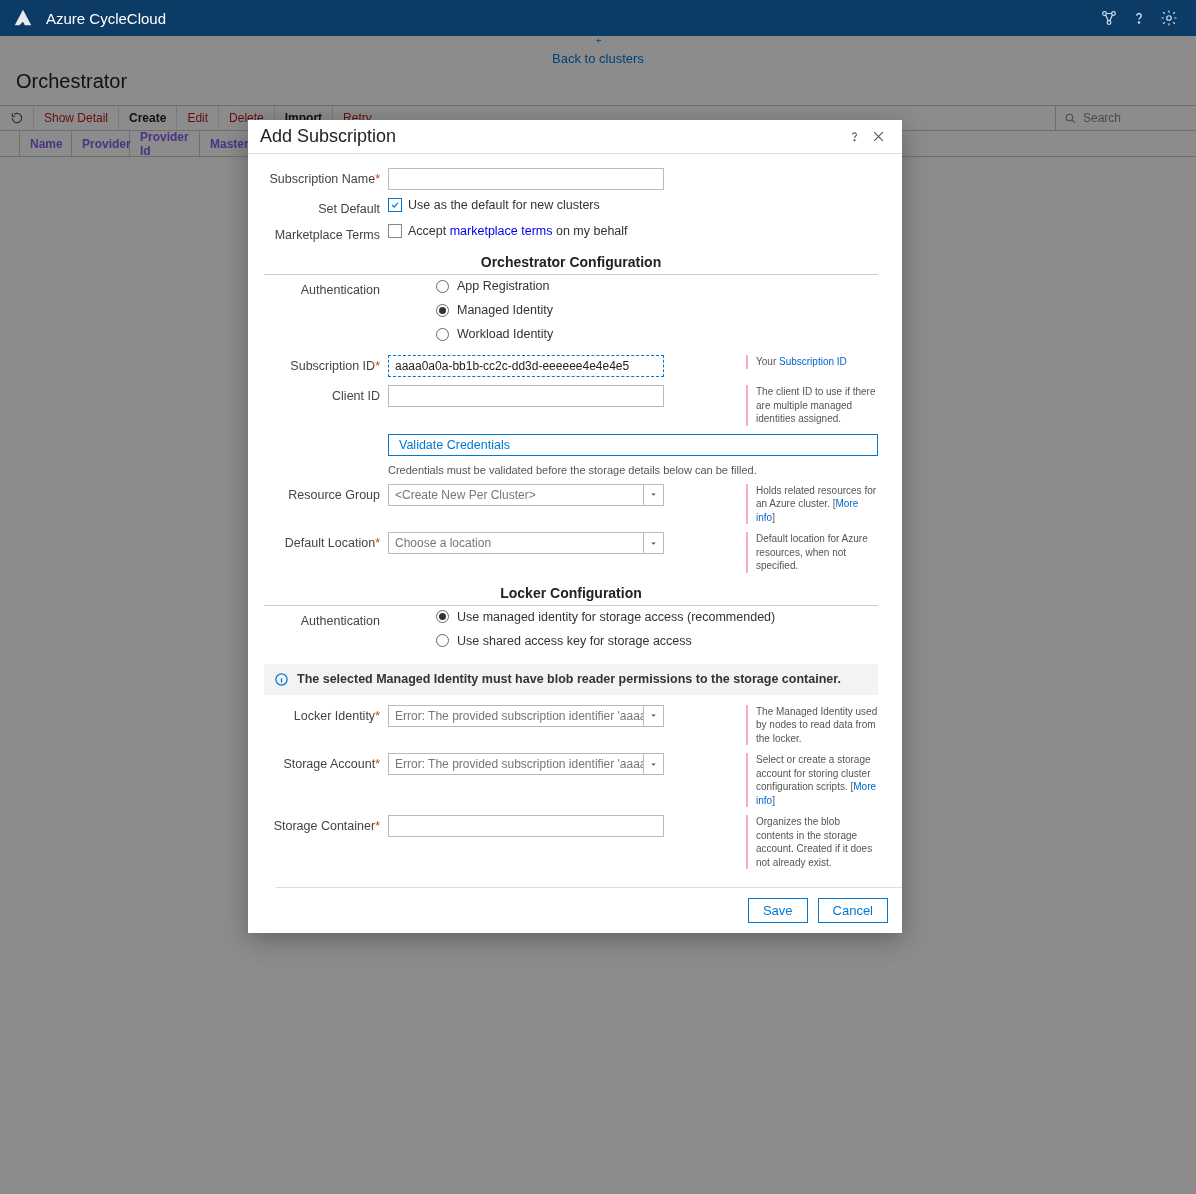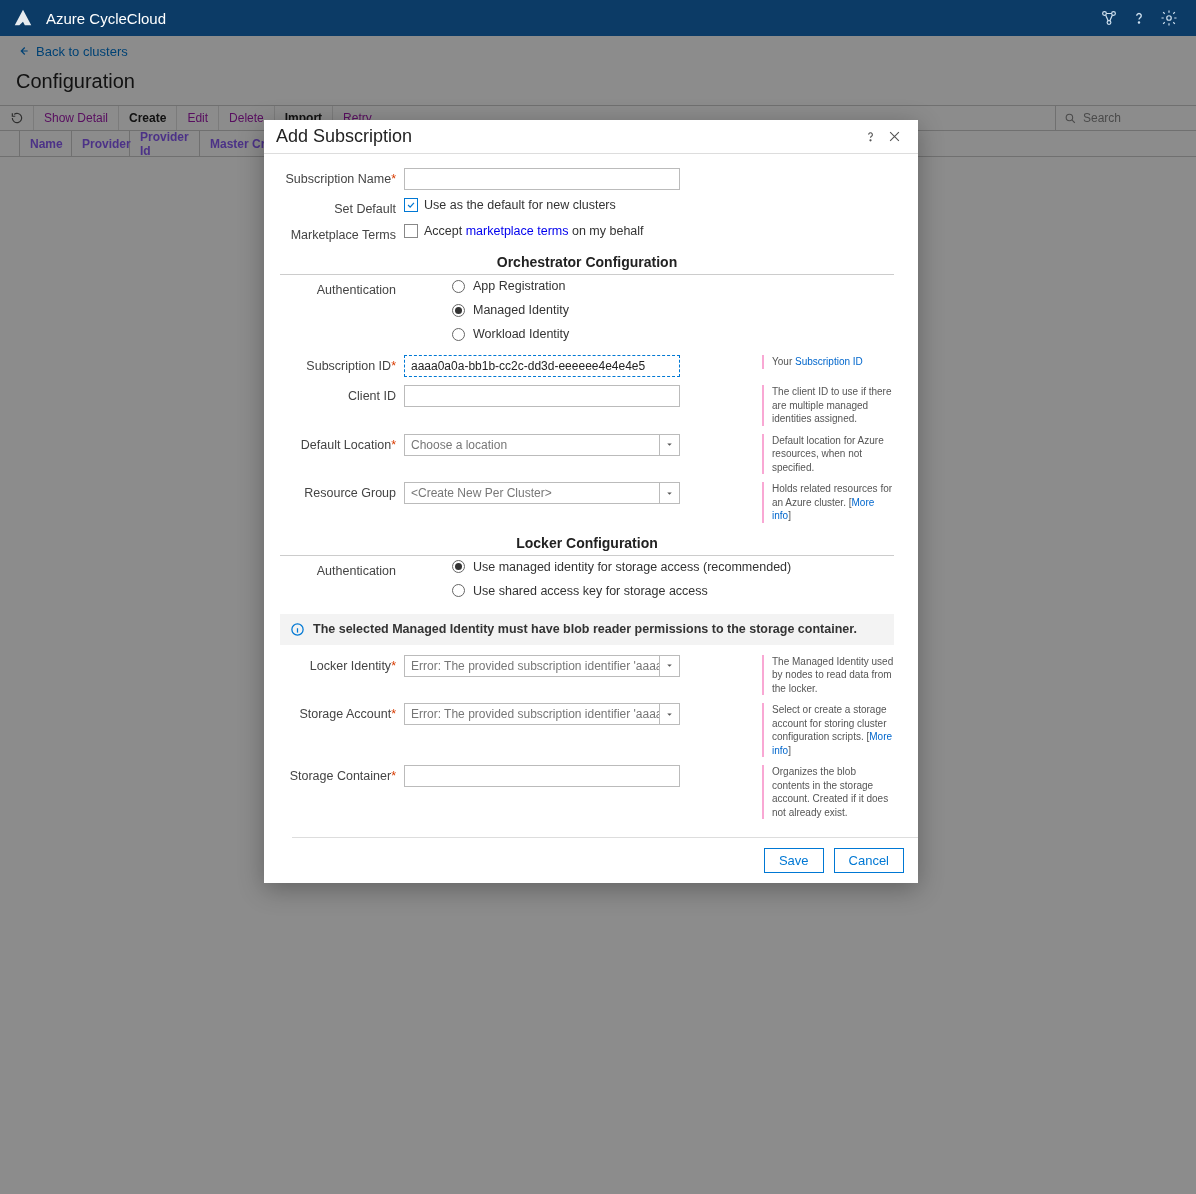--- a/index.html
+++ b/index.html
@@ -7,50 +7,50 @@
 
 
 .topbar { height: 36px; background: #0c3b66; display: flex; align-items: center; padding: 0 12px; color: #fff; }
 .topbar .logo { display: flex; align-items: center; gap: 12px; font-size: 15px; font-weight: 400; }
 .topbar .logo svg { width: 22px; height: 22px; }
 .topbar .spacer { flex: 1; }
 .topbar .hicon { width: 30px; height: 30px; display: flex; align-items: center; justify-content: center; color: #cfe0ef; cursor: pointer; }
 .topbar .hicon svg { width: 18px; height: 18px; }
 
 
-.breadcrumb-row { height: 30px; display: flex; align-items: center; padding: 0 16px; color: #0078d4; font-size: 13px; cursor: pointer; gap: 6px; }
+.breadcrumb-row { height: 30px; display: flex; align-items: center; padding: 0 16px; color: #0078d4; font-size: 13px; cursor: pointer; gap: 6px; flex-direction: column; }
 .breadcrumb-row svg { width: 14px; height: 14px; }
 
 
 .page-title { padding: 4px 16px 12px 16px; font-size: 20px; font-weight: 400; color: #222; }
 
 
 .toolbar-wrap { border-top: 1px solid #ccc; border-bottom: 1px solid #ccc; height: 26px; display: flex; align-items: stretch; }
-.tool-btn { padding: 0 10px; font-size: 12px; color: #a21caf; display: flex; align-items: center; border-right: 1px solid #e0e0e0; }
+.tool-btn { padding: 0 10px; font-size: 12px; color: #b91c1c; display: flex; align-items: center; border-right: 1px solid #e0e0e0; }
 .tool-btn.bold { font-weight: 600; color: #222; }
 .tool-ico { width: 34px; display: flex; align-items: center; justify-content: center; border-right: 1px solid #e0e0e0; }
 .tool-ico svg { width: 14px; height: 14px; stroke: #555; }
 .toolbar-wrap .spacer { flex: 1; border-right: 1px solid #ccc; }
 .search-cell { display: flex; align-items: center; padding: 0 8px; gap: 6px; color: #888; font-size: 12px; min-width: 140px; }
 .search-cell svg { width: 13px; height: 13px; }
 
 
 .colheaders { display: flex; border-bottom: 1px solid #ccc; height: 26px; font-size: 12px; font-weight: 600; color: #8b5cf6; }
 .colheaders > div { padding: 0 10px; display: flex; align-items: center; border-right: 1px solid #ccc; }
 .colheaders .c0 { width: 20px; padding: 0; border-right: 1px solid #ccc;}
 .colheaders .cName { width: 52px; }
 .colheaders .cProv { width: 58px; }
 .colheaders .cPid { width: 70px; }
 .colheaders .cMc { flex: 1; border-right: none;}
 
 
 .dim { position: absolute; top: 36px; left: 0; right: 0; bottom: 0; background: rgba(0,0,0,0.45); }
 
 
-.dialog { position: absolute; left: 264px; top: 120px; width: 654px; background: #fff; box-shadow: 0 6px 24px rgba(0,0,0,0.3); display: flex; flex-direction: column; }
+.dialog { position: absolute; left: 248px; top: 120px; width: 654px; background: #fff; box-shadow: 0 6px 24px rgba(0,0,0,0.3); display: flex; flex-direction: column; }
 .dlg-hdr { height: 34px; border-bottom: 1px solid #ddd; display: flex; align-items: center; padding: 0 12px; font-size: 18px; color: #222; }
 .dlg-hdr .spacer { flex: 1; }
 .dlg-hdr .hbtn { width: 24px; height: 24px; display: flex; align-items: center; justify-content: center; color: #555; cursor: pointer; }
 .dlg-hdr .hbtn svg { width: 15px; height: 15px; }
 .dlg-body { padding: 14px 24px 10px 16px; }
 
 .row { display: flex; align-items: flex-start; margin-bottom: 8px; }
 .row .lab { width: 124px; text-align: right; padding-right: 8px; font-size: 12.5px; color: #444; padding-top: 4px; }
 .row .lab .req { color: #d83b01; }
 .row .fld { flex: 1; display: flex; flex-direction: column; gap: 4px; }
@@ -113,21 +113,21 @@
   </div>
 </div>
 
 <div class="breadcrumb-row">
   <svg viewBox="0 0 24 24" fill="none" stroke="#0078d4" stroke-width="2">
       <path d="M15 6 L9 12 L15 18 M9 12 H20"></path>
     </svg>
   <span>Back to clusters</span>
 </div>
 
-<div class="page-title">Configuration</div>
+<div class="page-title">Orchestrator</div>
 
 <div class="toolbar-wrap">
   <div class="tool-ico">
     <svg viewBox="0 0 24 24" fill="none" stroke-width="2">
         <path d="M4 12a8 8 0 1 0 3-6.2M4 4v5h5"></path>
       </svg>
   </div>
   <div class="tool-btn">Show Detail</div>
   <div class="tool-btn bold">Create</div>
   <div class="tool-btn">Edit</div>
@@ -235,49 +235,56 @@
     </div>
 
     <div class="row">
       <div class="lab">Client ID</div>
       <div class="fld">
           <input class="input" style="">
         </div>
       <div class="side">The client ID to use if there are multiple managed identities assigned.</div>
     </div>
 
+    <div class="row">
+      <div class="lab"></div>
+      <div class="fld">
+        <span class="btn-outline">Validate Credentials</span>
+        <div class="small-note">Credentials must be validated before the storage details below can be filled.</div>
+      </div>
+    </div>
+
+    <div class="row" style="margin-top:8px">
+      <div class="lab">Resource Group</div>
+      <div class="fld">
+        <div class="select">
+          <div class="stxt">&lt;Create New Per Cluster&gt;</div>
+          <div class="sarr">
+              <svg viewBox="0 0 24 24" fill="#555">
+                <path d="M6 9 L12 15 L18 9 Z"></path>
+              </svg>
+            </div>
+        </div>
+      </div>
+      <div class="side"><span>Holds related resources for an Azure cluster. [</span><a href="#">More info</a><span>]</span></div>
+    </div>
 
     <div class="row" style="margin-top:8px">
       <div class="lab"><span>Default Location</span><span class="req">*</span></div>
       <div class="fld">
         <div class="select">
           <div class="stxt">Choose a location</div>
           <div class="sarr">
               <svg viewBox="0 0 24 24" fill="#555">
                 <path d="M6 9 L12 15 L18 9 Z"></path>
               </svg>
             </div>
         </div>
       </div>
       <div class="side">Default location for Azure resources, when not specified.</div>
-    </div>
-
-    <div class="row" style="margin-top:8px">
-      <div class="lab">Resource Group</div>
-      <div class="fld">
-        <div class="select">
-          <div class="stxt">&lt;Create New Per Cluster&gt;</div>
-          <div class="sarr">
-              <svg viewBox="0 0 24 24" fill="#555">
-                <path d="M6 9 L12 15 L18 9 Z"></path>
-              </svg>
-            </div>
-        </div>
-      </div>
-      <div class="side"><span>Holds related resources for an Azure cluster. [</span><a href="#">More info</a><span>]</span></div>
     </div>
 
     <div class="section-h">Locker Configuration</div>
 
     <div class="row">
       <div class="lab">Authentication</div>
       <div class="fld">
         <div class="radiorow">
             <span class="radio sel"></span>
             <span>Use managed identity for storage access (recommended)</span>

